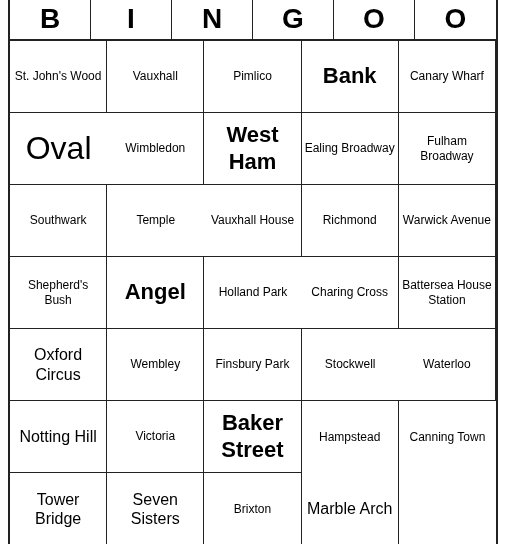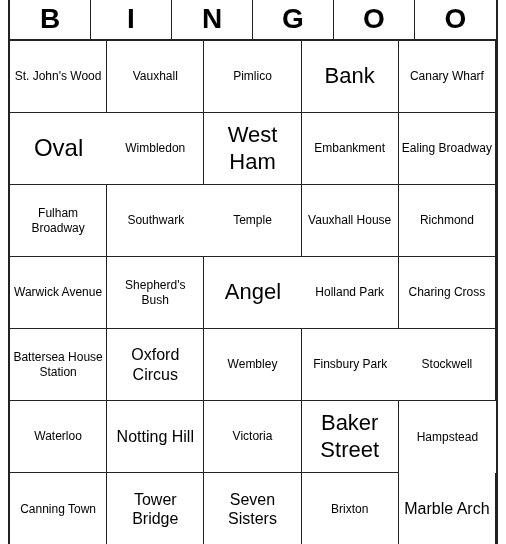--- a/index.html
+++ b/index.html
@@ -50,24 +50,24 @@
       line-height: 1.2;
     }
     .bingo-cell:nth-child(6n) {
       border-right: none;
     }
     .bingo-cell:nth-last-child(-n+6) {
       border-bottom: none;
     }
     .large-text {
       font-size: 22px;
-      font-weight: normal;
+      font-weight: bold;
     }
     .xl-text {
-      font-size: 24px;
+      font-size: 32px;
       font-weight: normal;
     }
     .medium-text {
       font-size: 16px;
     }
   </style>
 </head>
 <body>
 
 <div class="bingo-container">
@@ -81,21 +81,20 @@
     </div>
   <div class="bingo-grid">
   <div class="bingo-cell">St. John's Wood</div>
       <div class="bingo-cell">Vauxhall</div>
       <div class="bingo-cell">Pimlico</div>
       <div class="bingo-cell large-text">Bank</div>
       <div class="bingo-cell">Canary Wharf</div>
       <div class="bingo-cell xl-text">Oval</div>
       <div class="bingo-cell">Wimbledon</div>
       <div class="bingo-cell large-text">West Ham</div>
-      <div class="bingo-cell">Embankment</div>
       <div class="bingo-cell">Ealing Broadway</div>
       <div class="bingo-cell">Fulham Broadway</div>
       <div class="bingo-cell">Southwark</div>
       <div class="bingo-cell">Temple</div>
       <div class="bingo-cell">Vauxhall House</div>
       <div class="bingo-cell">Richmond</div>
       <div class="bingo-cell">Warwick Avenue</div>
       <div class="bingo-cell">Shepherd's Bush</div>
       <div class="bingo-cell large-text">Angel</div>
       <div class="bingo-cell">Holland Park</div>

